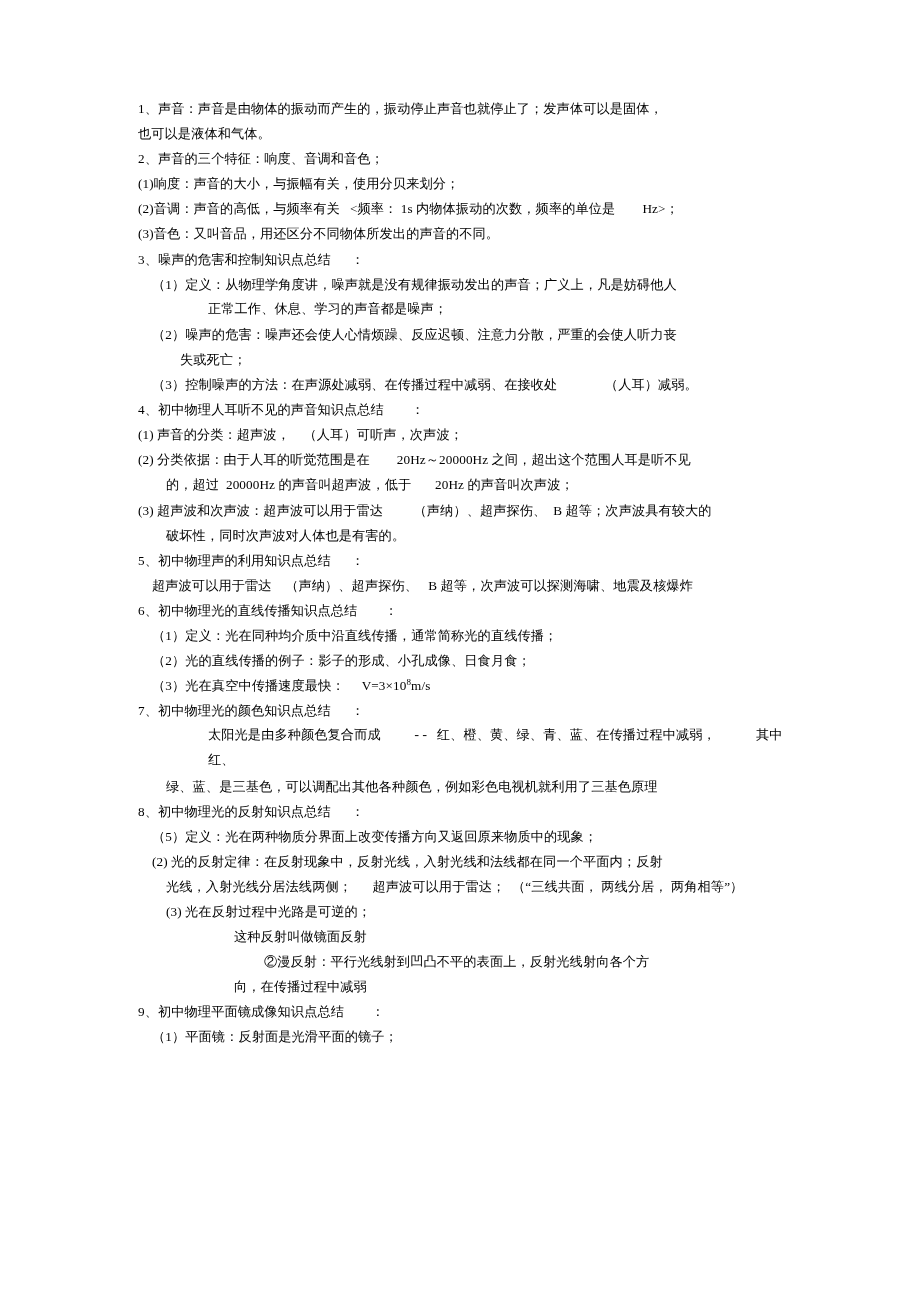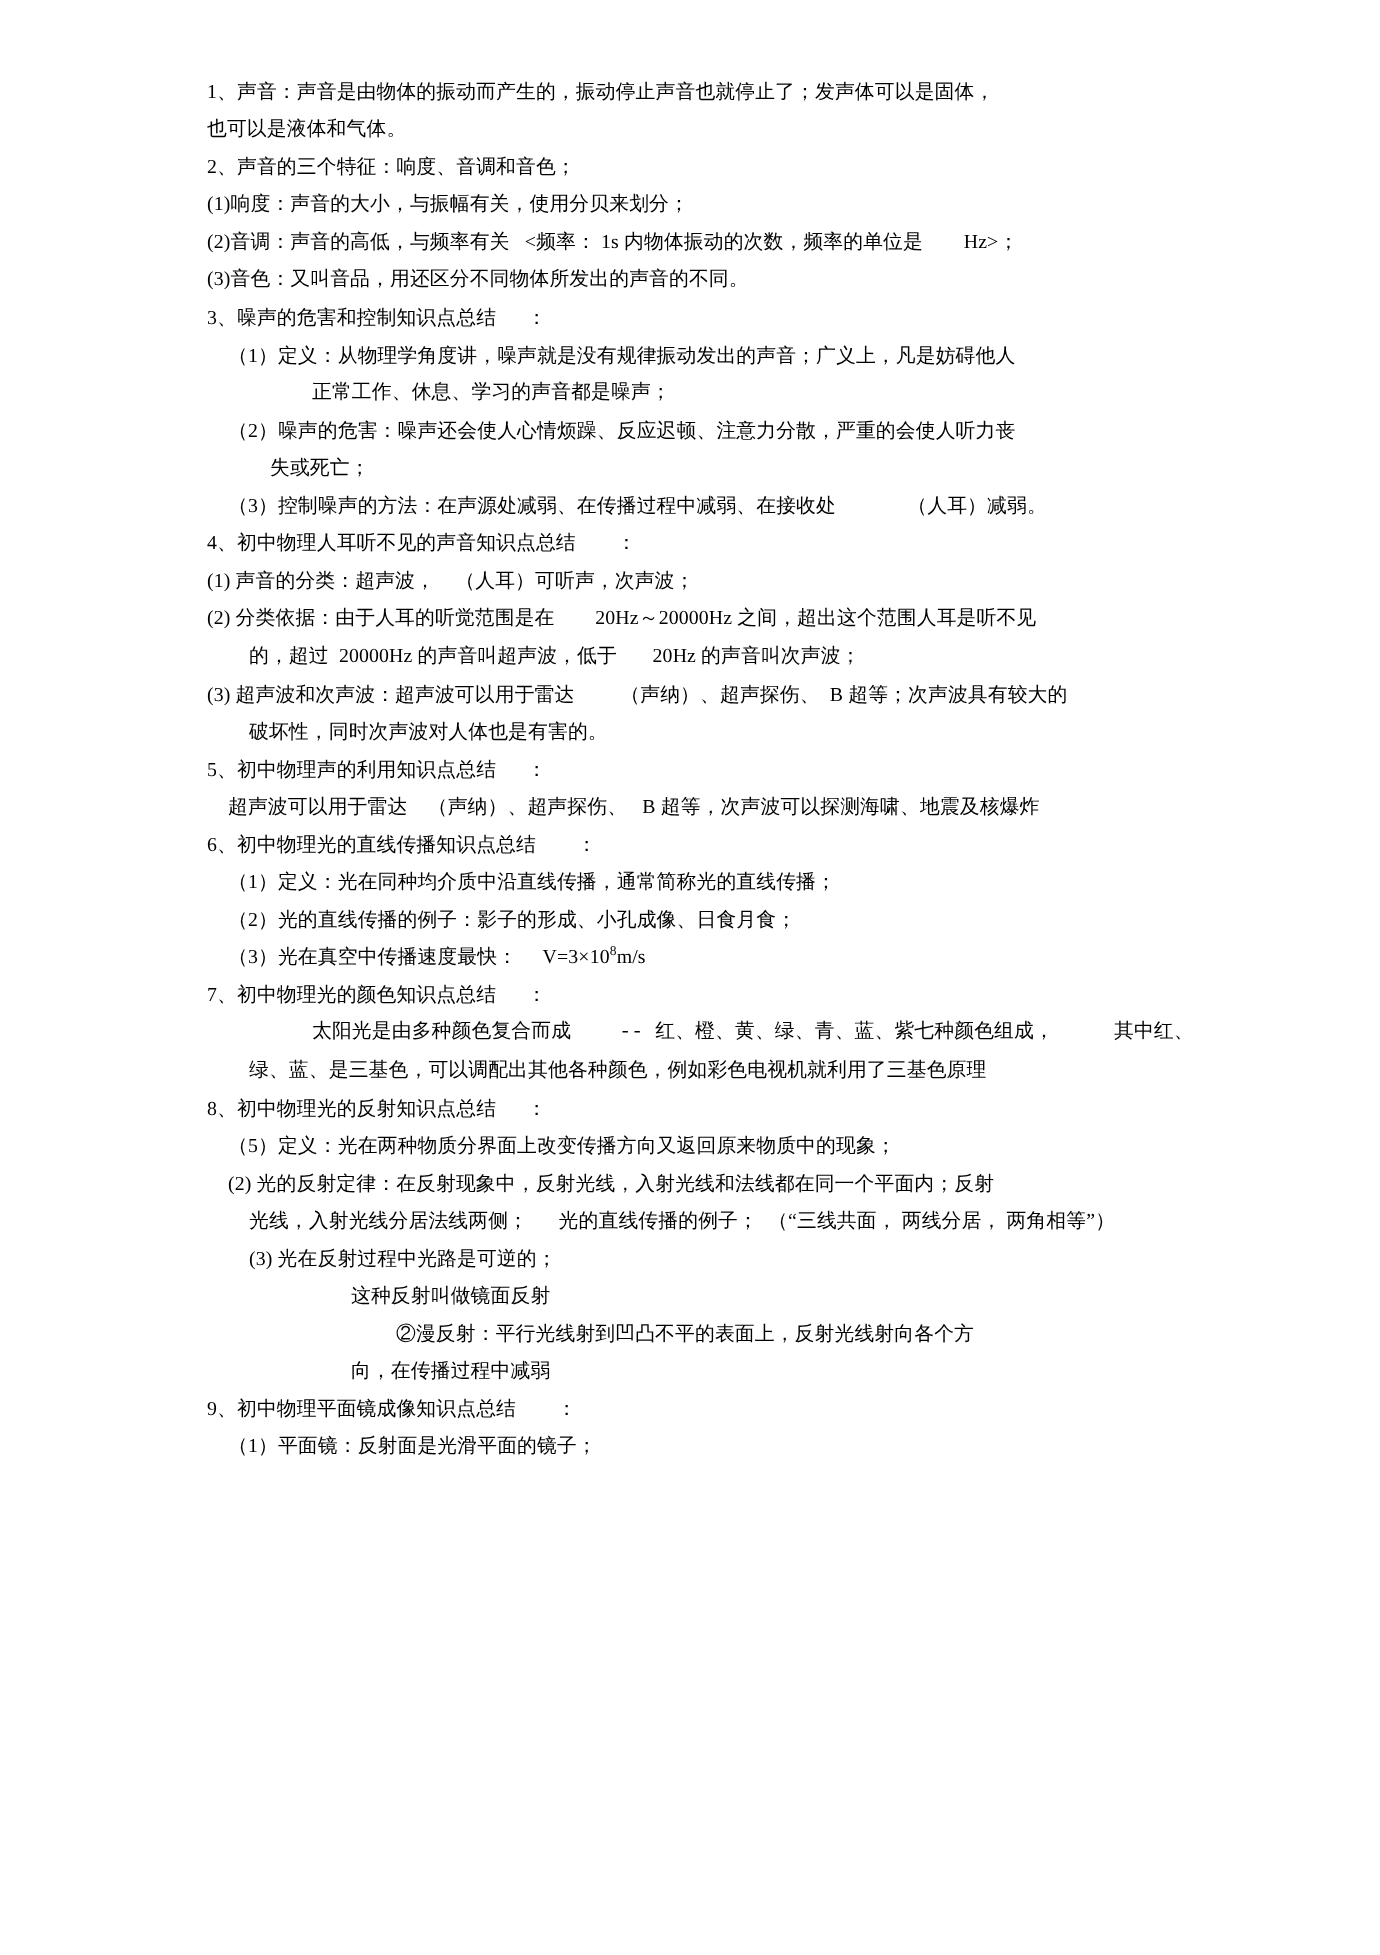--- a/index.html
+++ b/index.html
@@ -12,21 +12,21 @@
     height: 1303px;
     font-family: "Liberation Serif", "DejaVu Serif", serif;
     color: #000000;
     overflow: hidden;
   }
   .page {
     position: relative;
     width: 920px;
     height: 1245px;
     box-sizing: border-box;
-    padding: 48px 118px 0 138px;
+    padding: 96px 118px 0 138px;
   }
   .doc-body {
     font-size: 13.2px;
     line-height: 25.1px;
   }
   .line {
     white-space: pre-wrap;
     letter-spacing: 0.1px;
   }
   
@@ -66,26 +66,26 @@
       <div class="line i2">的，超过  20000Hz 的声音叫超声波，低于       20Hz 的声音叫次声波；</div>
       <div class="line i0">(3) 超声波和次声波：超声波可以用于雷达         （声纳）、超声探伤、  B 超等；次声波具有较大的</div>
       <div class="line i2">破坏性，同时次声波对人体也是有害的。</div>
       <div class="line i0">5、初中物理声的利用知识点总结      ：</div>
       <div class="line i1">超声波可以用于雷达    （声纳）、超声探伤、   B 超等，次声波可以探测海啸、地震及核爆炸</div>
       <div class="line i0">6、初中物理光的直线传播知识点总结        ：</div>
       <div class="line i1">（1）定义：光在同种均介质中沿直线传播，通常简称光的直线传播；</div>
       <div class="line i1">（2）光的直线传播的例子：影子的形成、小孔成像、日食月食；</div>
       <div class="line i1">（3）光在真空中传播速度最快：     V=3×10<span class="sup">8</span><span>m/s</span></div>
       <div class="line i0">7、初中物理光的颜色知识点总结      ：</div>
-      <div class="line i5">太阳光是由多种颜色复合而成    -- 红、橙、黄、绿、青、蓝、紫七种颜色组成，     其中红、</div>
+      <div class="line i5">太阳光是由多种颜色复合而成    -- 红、橙、黄、绿、青、蓝、在传播过程中减弱，     其中红、</div>
       <div class="line i2">绿、蓝、是三基色，可以调配出其他各种颜色，例如彩色电视机就利用了三基色原理</div>
       <div class="line i0">8、初中物理光的反射知识点总结      ：</div>
       <div class="line i1">（5）定义：光在两种物质分界面上改变传播方向又返回原来物质中的现象；</div>
       <div class="line i1">(2) 光的反射定律：在反射现象中，反射光线，入射光线和法线都在同一个平面内；反射</div>
-      <div class="line i2">光线，入射光线分居法线两侧；      光的直线传播的例子；  （“三线共面， 两线分居， 两角相等”）</div>
+      <div class="line i2">光线，入射光线分居法线两侧；      超声波可以用于雷达；  （“三线共面， 两线分居， 两角相等”）</div>
       <div class="line i2">(3) 光在反射过程中光路是可逆的；</div>
       <div class="line i10">这种反射叫做镜面反射</div>
       <div class="line i9">②漫反射：平行光线射到凹凸不平的表面上，反射光线射向各个方</div>
       <div class="line i10">向，在传播过程中减弱</div>
       <div class="line i0">9、初中物理平面镜成像知识点总结        ：</div>
       <div class="line i1">（1）平面镜：反射面是光滑平面的镜子；</div>
     </div>
 </div>
 
 </body></html>

